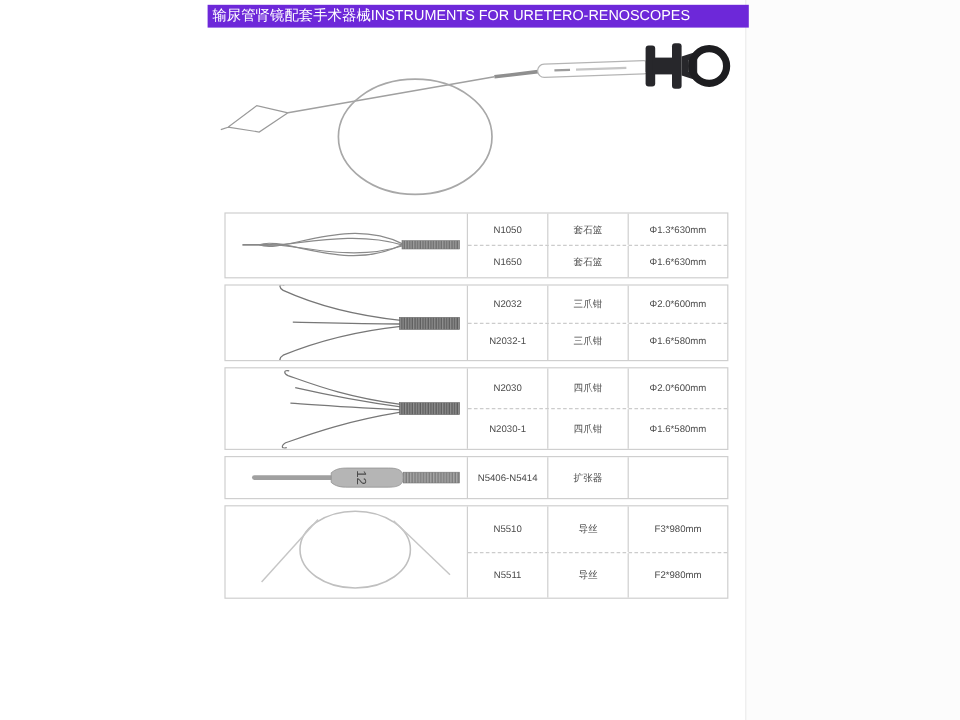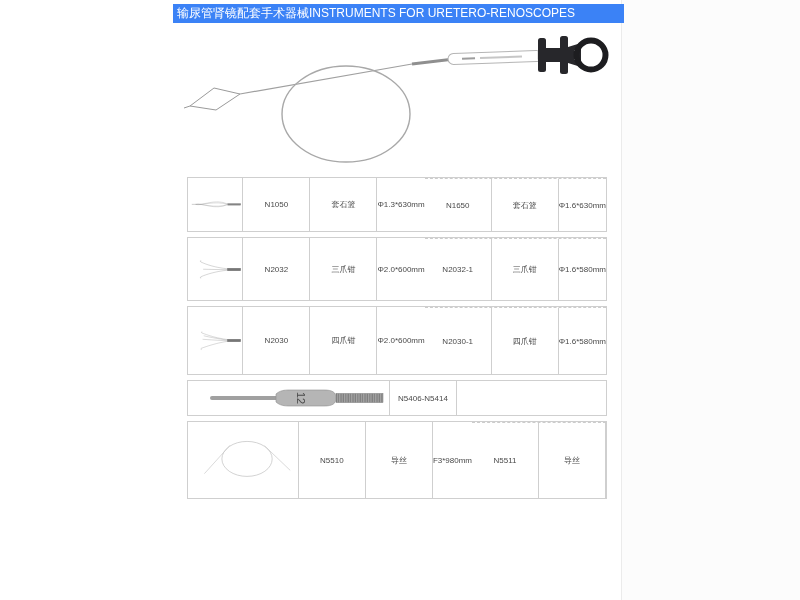--- a/index.html
+++ b/index.html
@@ -5,34 +5,34 @@
   html,body { margin:0; padding:0; }
   body {
     width:800px; height:600px; position:relative; overflow:hidden;
     background:#ffffff;
     font-family:"Liberation Sans","DejaVu Sans",sans-serif;
   }
   .right-area { position:absolute; left:622px; top:0; width:178px; height:600px; background:#fcfcfc; }
   .page-edge  { position:absolute; left:621px; top:0; width:1px; height:600px; background:#ebebeb; }
   .titlebar {
     position:absolute; left:173px; top:4px; width:451px; height:19px;
-    background:#3b82f6; color:#ffffff; font-size:12px; line-height:19px;
+    background:#6d28d9; color:#ffffff; font-size:12px; line-height:19px;
     padding-left:4px; box-sizing:border-box; white-space:nowrap; overflow:hidden;
   }
   .hero { position:absolute; left:150px; top:28px; width:470px; height:142px; }
   .catalog { position:absolute; left:187px; top:177px; width:420px; }
   .group {
     display:flex; border:1px solid #cfcfcf; margin-bottom:5px;
     box-sizing:border-box; background:#fff;
   }
   .img-cell {
     width:201px; border-right:1px solid #cfcfcf;
     display:flex; align-items:center; justify-content:center; overflow:hidden;
   }
-  .rows { flex:1; display:flex; flex-direction:row; }
+  .rows { flex:1; display:flex; flex-direction:column; }
   .row { flex:1; display:flex; min-height:0; }
   .row + .row { border-top:1px dashed #cccccc; }
   .cell {
     display:flex; align-items:center; justify-content:center;
     color:#4a4a4a; font-size:8px; overflow:hidden;
   }
   .c-model { width:66px; border-right:1px solid #cfcfcf; }
   .c-name  { width:66px; border-right:1px solid #cfcfcf; }
   .c-spec  { flex:1; }
   .fit { white-space:nowrap; display:inline-block; }
@@ -195,20 +195,21 @@
           </defs>
         <rect x="22" y="23" width="68" height="4" rx="2" fill="#a0a0a0"></rect>
         <rect x="148" y="20.5" width="47" height="9" fill="url(#coil4)" stroke="#777" stroke-width="0.5"></rect>
         <path d="M88 21 C92 17.5, 96 17, 102 17 L136 17 C144 17, 148 19, 148 25 C148 31, 144 33, 136 33 L102 33 C96 33, 92 32.5, 88 29 Z" fill="#b5b5b5" stroke="#8d8d8d" stroke-width="0.6"></path>
         <text x="0" y="0" transform="translate(112 25) rotate(90)" text-anchor="middle" dominant-baseline="middle" font-size="11" fill="#4a4a4a" font-family="Liberation Sans, DejaVu Sans, sans-serif">12</text>
       </svg>
     </div>
     <div class="rows">
       <div class="row">
         <div class="cell c-model">N5406-N5414</div>
+        <div class="cell c-name">扩张器</div>
       </div>
     </div>
   </div>
 
 
   <div class="group" style="height:78px">
     <div class="img-cell">
       <svg width="201" height="76" viewBox="0 0 201 76">
         <ellipse cx="108" cy="36" rx="46" ry="32" fill="none" stroke="#c0c0c0" stroke-width="1.3"></ellipse>
         <path d="M30 63 L77 11" stroke="#c6c6c6" stroke-width="1.2"></path>
@@ -219,17 +220,20 @@
       <div class="row">
         <div class="cell c-model">N5510</div>
         <div class="cell c-name">导丝</div>
         <div class="cell c-spec">
             <span class="fit">F3*980mm</span>
           </div>
       </div>
       <div class="row">
         <div class="cell c-model">N5511</div>
         <div class="cell c-name">导丝</div>
+        <div class="cell c-spec">
+            <span class="fit">F2*980mm</span>
+          </div>
       </div>
     </div>
   </div>
 
 </div>
 
 </body></html>

